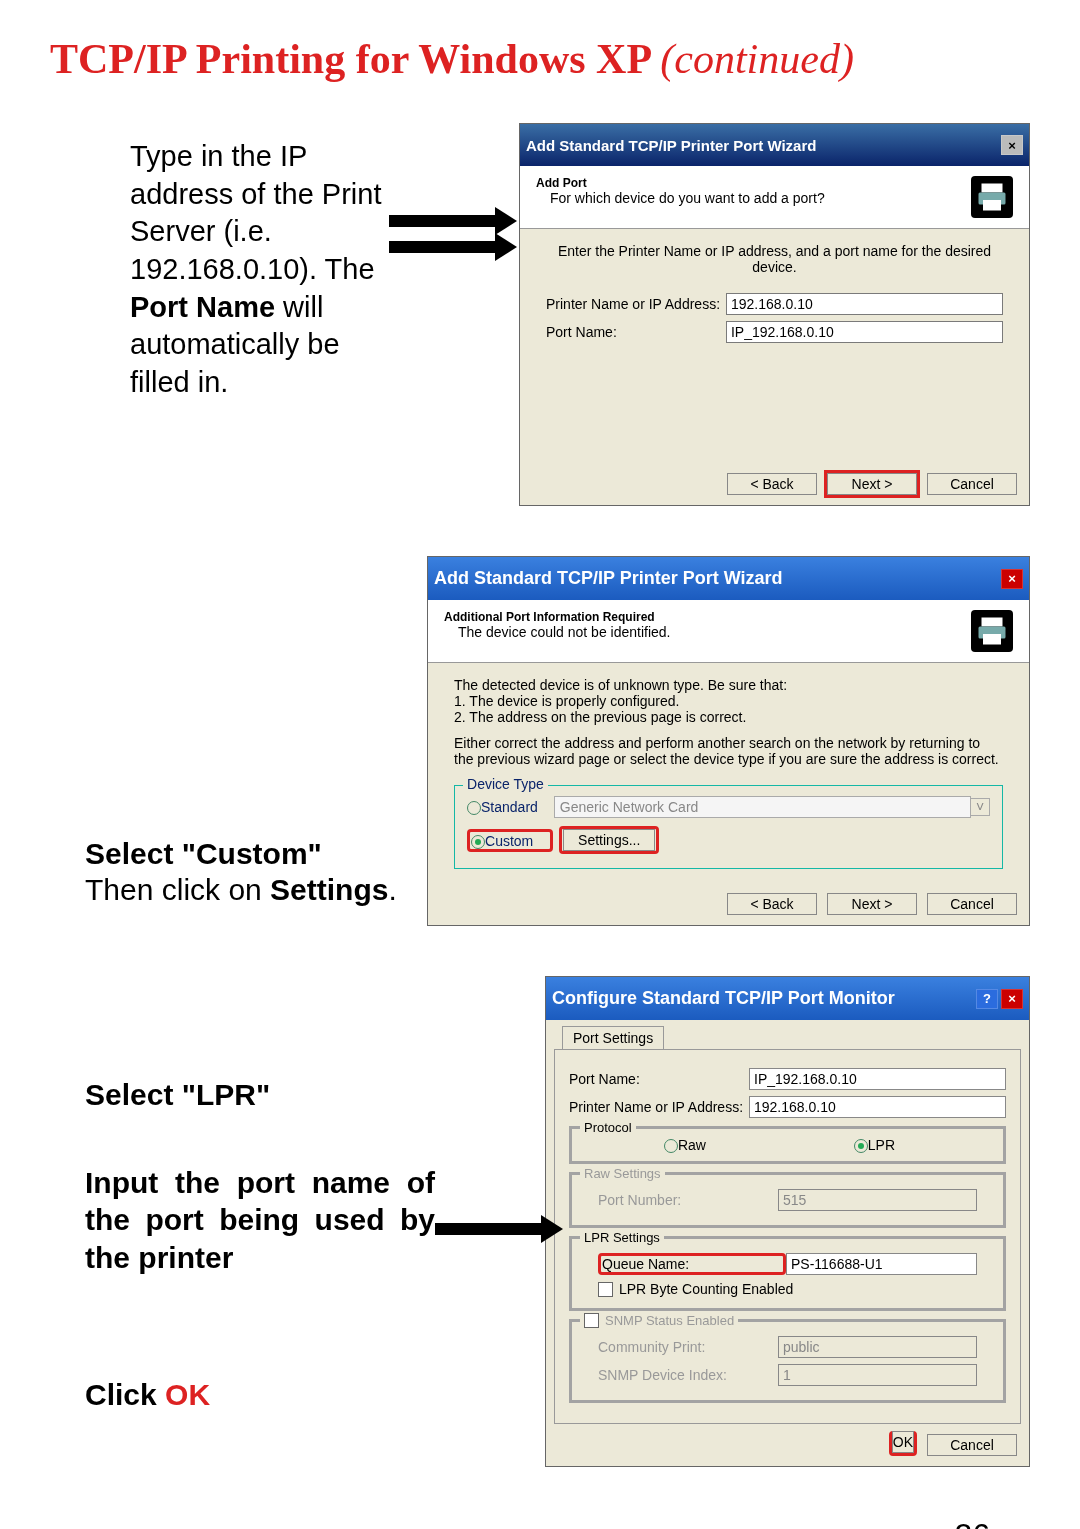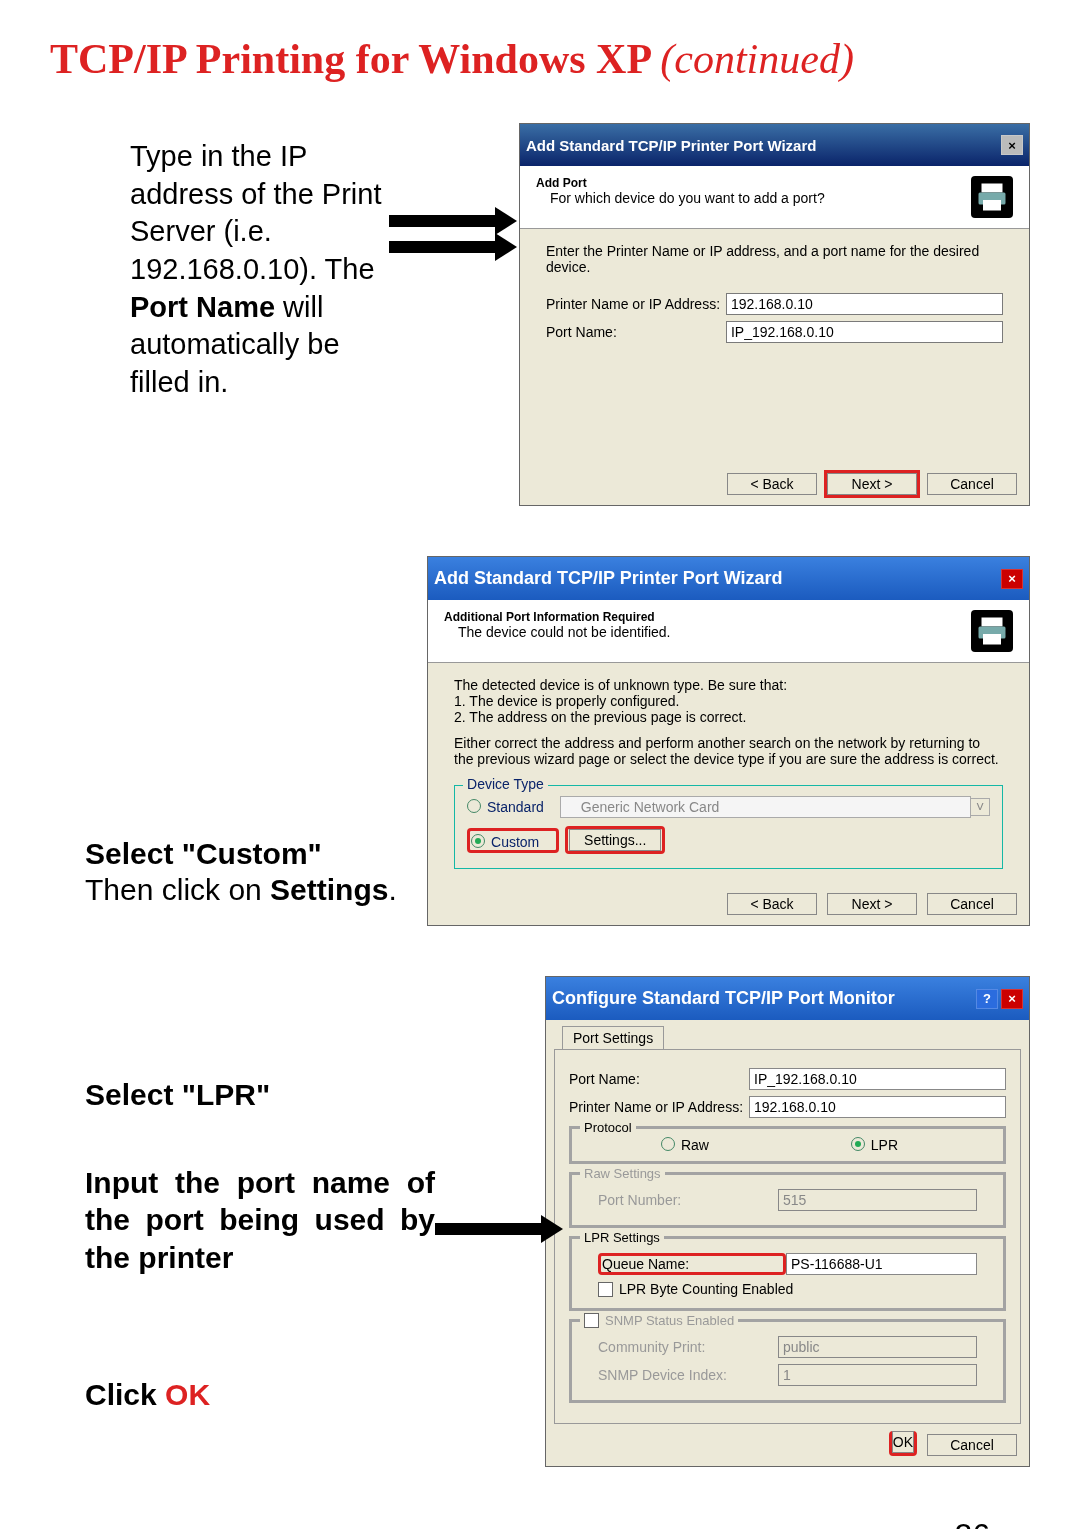--- a/index.html
+++ b/index.html
@@ -36,24 +36,24 @@
   .dlg-1{width:570px;margin-left:20px;}
   .form-row{display:flex;align-items:center;margin:6px 0;}
   .form-row .lab{width:180px;}
   .form-row input{flex:1;border:1px solid #7a7a7a;padding:2px 4px;font:inherit;background:#fff;}
   .btn-row{display:flex;justify-content:flex-end;gap:10px;padding:10px 12px;}
   .btn{border:1px solid #888;background:#ece9d8;padding:2px 0;width:88px;text-align:center;font:inherit;}
   .btn.hlred{box-shadow:0 0 0 3px #d22;}
   .dlg-2{width:615px;margin-left:auto;}
   .group{border:1px solid #14b8a6;margin-top:18px;padding:10px 12px 14px;position:relative;}
   .group .glab{position:absolute;top:-10px;left:8px;background:#ece9d8;padding:0 4px;color:#0a246a;}
-  .radio{display:inline-flex;align-items:flex-start;gap:6px;margin-right:16px;color:#0a246a;}
+  .radio{display:inline-flex;align-items:flex-end;margin-right:16px;color:#0a246a;}
   .radio .r{width:12px;height:12px;border:1px solid #486;border-radius:50%;display:inline-flex;align-items:center;justify-content:center;}
   .radio .r .dot{width:6px;height:6px;background:#2a5;border-radius:50%;}
-  .sel{border:1px solid #aaa;padding:2px 20px;flex:1;color:#888;background:#f5f5f5;display:inline-block;}
+  .sel{border:1px solid #aaa;padding:2px 5px;flex:1;color:#888;background:#f5f5f5;display:inline-block;}
   .dlg-3{width:490px;margin-left:auto;}
   .tab{display:inline-block;border:1px solid #999;border-bottom:none;padding:3px 10px;background:#ece9d8;margin-left:8px;font-size:14px;}
   .panel{border:1px solid #999;padding:12px 14px;background:#ece9d8;}
   .prow{display:flex;align-items:center;margin:6px 0;}
   .prow .plab{width:180px;}
   .prow input{flex:1;border:1px solid #888;padding:2px 4px;font:inherit;background:#fff;}
   .prow input.ro{background:#ece9d8;color:#888;}
   .fieldset{border:3px solid #a3a3a3;padding:8px 26px;margin:8px 0;position:relative;}
   .fieldset .fl{position:absolute;top:-9px;left:8px;background:#ece9d8;padding:0 4px;font-size:13px;}
   .fieldset.disabled,.fieldset.disabled *{color:#999;}
@@ -94,21 +94,21 @@
         </div>
         <div class="printer-icon">
           <svg viewBox="0 0 24 24">
               <rect x="5" y="3" width="14" height="6" fill="#fff"></rect>
               <rect x="3" y="9" width="18" height="8" fill="#7aa" rx="1"></rect>
               <rect x="6" y="14" width="12" height="7" fill="#fff"></rect>
             </svg>
         </div>
       </div>
       <div class="dlg-body">
-        <div style="margin-bottom:18px;">Enter the Printer Name or IP address, and a port name for the desired device.</div>
+        <div style="margin-bottom:18px;text-align:center;">Enter the Printer Name or IP address, and a port name for the desired device.</div>
         <div class="form-row">
           <span class="lab">Printer Name or IP Address:</span>
           <input value="192.168.0.10" style="">
         </div>
         <div class="form-row">
           <span class="lab">Port Name:</span>
           <input value="IP_192.168.0.10" style="">
         </div>
         <div style="height:100px;"></div>
       </div>

